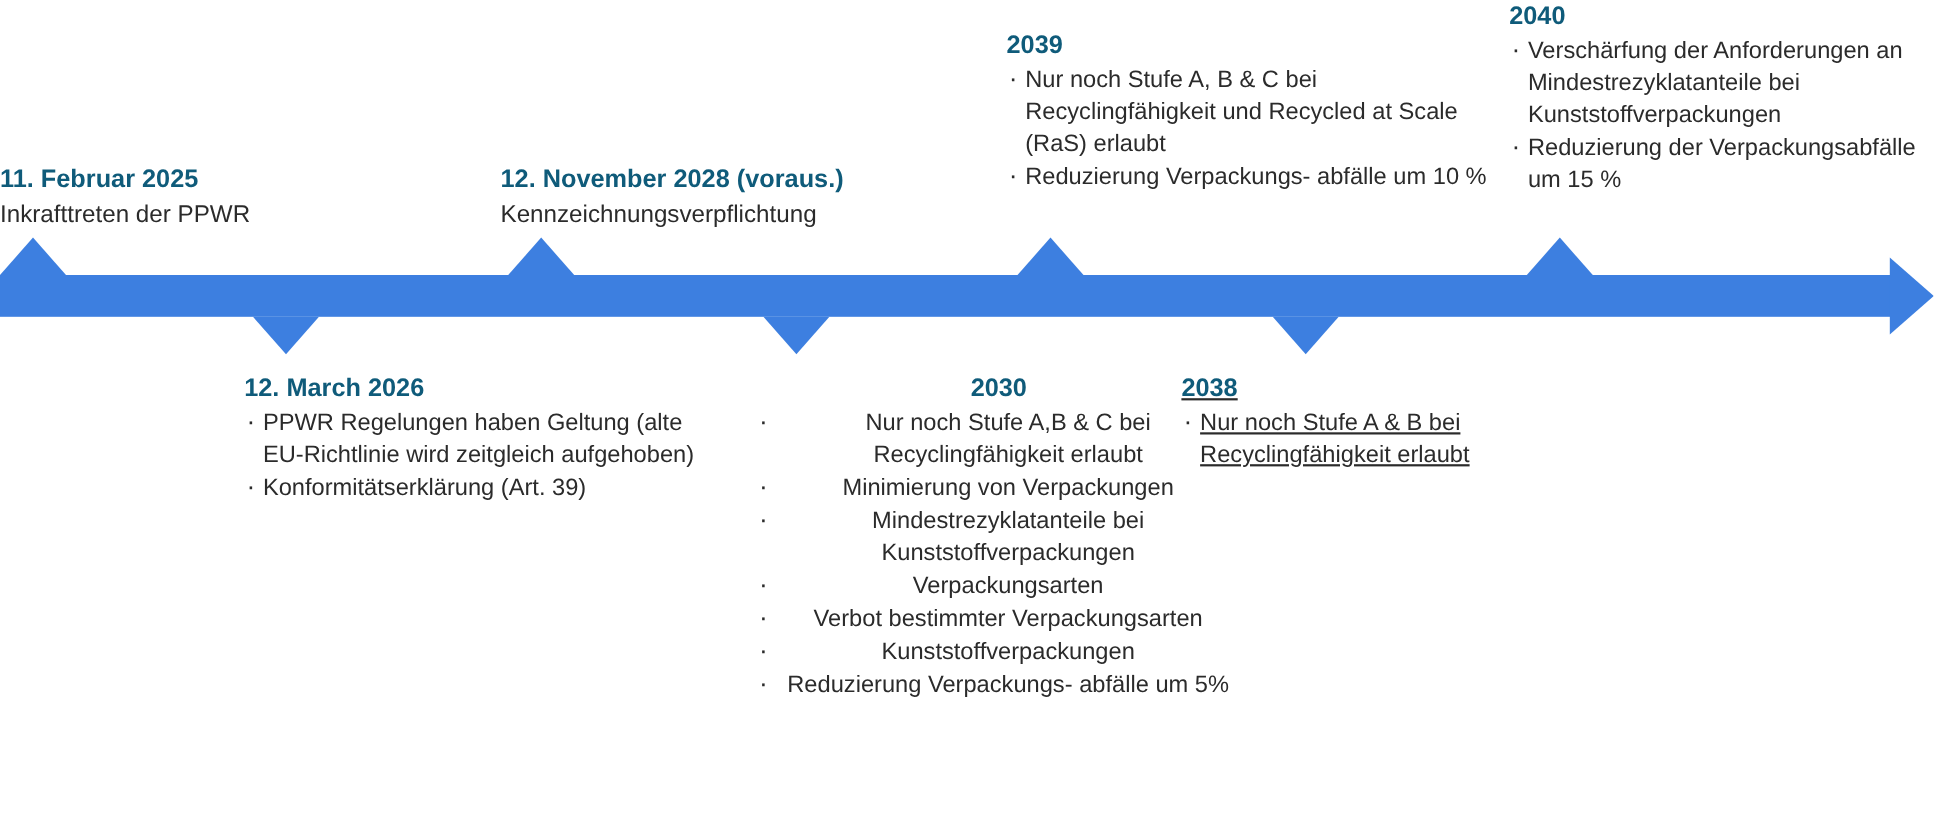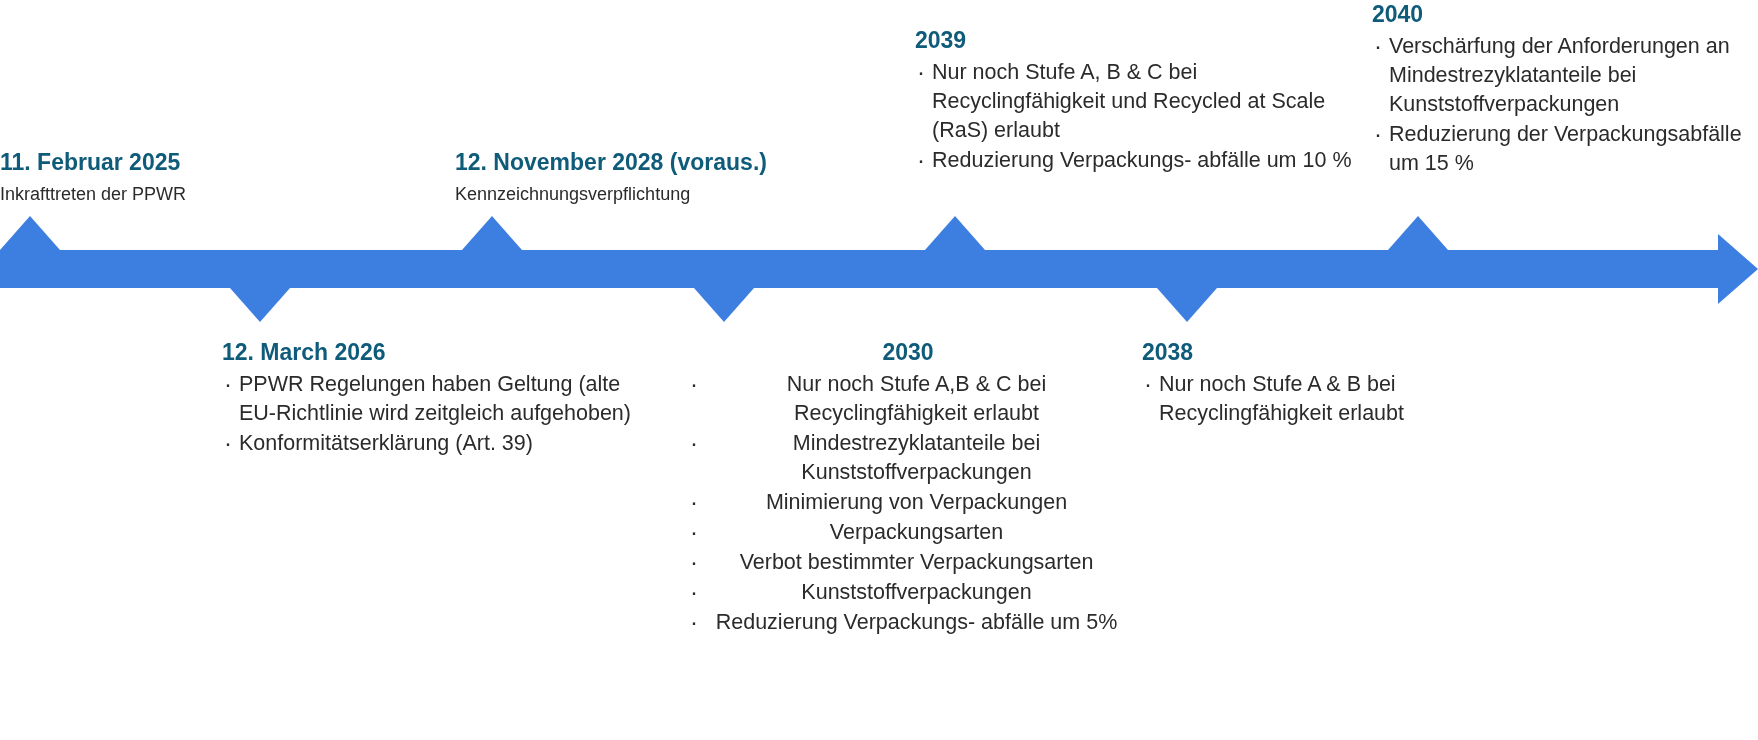--- a/index.html
+++ b/index.html
@@ -65,21 +65,21 @@
   }
   .entry-title {
     color: #0f5b7a;
     font-weight: bold;
     font-size: 23px;
     line-height: 28px;
     margin: 0 0 4px 0;
     white-space: nowrap;
   }
   .entry-subtitle {
-    font-size: 18px;
+    font-size: 22px;
     line-height: 29px;
     color: #2b2b2b;
     margin: 0;
     white-space: nowrap;
   }
   .entry-list {
     list-style: none;
     margin: 2px 0 0 0;
     padding: 0;
   }
@@ -100,21 +100,21 @@
     line-height: 29px;
     color: #2b2b2b;
   }
 
   
   #e-2025 { left: 0px;    top: 148px; width: 330px; }
   #e-2026 { left: 222px;  top: 338px; width: 420px; }
   #e-2028 { left: 455px;  top: 148px; width: 400px; }
   #e-2030 { left: 688px;  top: 338px; width: 440px; text-align: center; }
   #e-2035 { left: 915px;  top: 26px;  width: 450px; }
-  #e-2038 { left: 1142px; top: 338px; width: 400px; }
+  #e-2038 { left: 1074px; top: 338px; width: 400px; text-decoration: underline; }
   #e-2040 { left: 1372px; top: 0px;   width: 390px; }
 
   #m-2025 { left: 0px; }
   #m-2026 { left: 230px; }
   #m-2028 { left: 462px; }
   #m-2030 { left: 694px; }
   #m-2035 { left: 925px; }
   #m-2038 { left: 1157px; }
   #m-2040 { left: 1388px; }
 </style>
@@ -149,22 +149,22 @@
 
   <div class="entry" id="e-2028">
     <p class="entry-title">12. November 2028 (voraus.)</p>
     <p class="entry-subtitle">Kennzeichnungsverpflichtung</p>
   </div>
 
   <div class="entry" id="e-2030">
     <p class="entry-title">2030</p>
     <ul class="entry-list">
       <li>Nur noch Stufe A,B &amp; C bei Recyclingfähigkeit erlaubt</li>
+      <li>Minimierung von Verpackungen</li>
       <li>Mindestrezyklatanteile bei Kunststoffverpackungen</li>
-      <li>Minimierung von Verpackungen</li>
       <li>Verpackungsarten</li>
       <li>Verbot bestimmter Verpackungsarten</li>
       <li>Kunststoffverpackungen</li>
       <li>Reduzierung Verpackungs- abfälle um 5%</li>
     </ul>
   </div>
 
   <div class="entry" id="e-2035">
     <p class="entry-title">2039</p>
     <ul class="entry-list">

